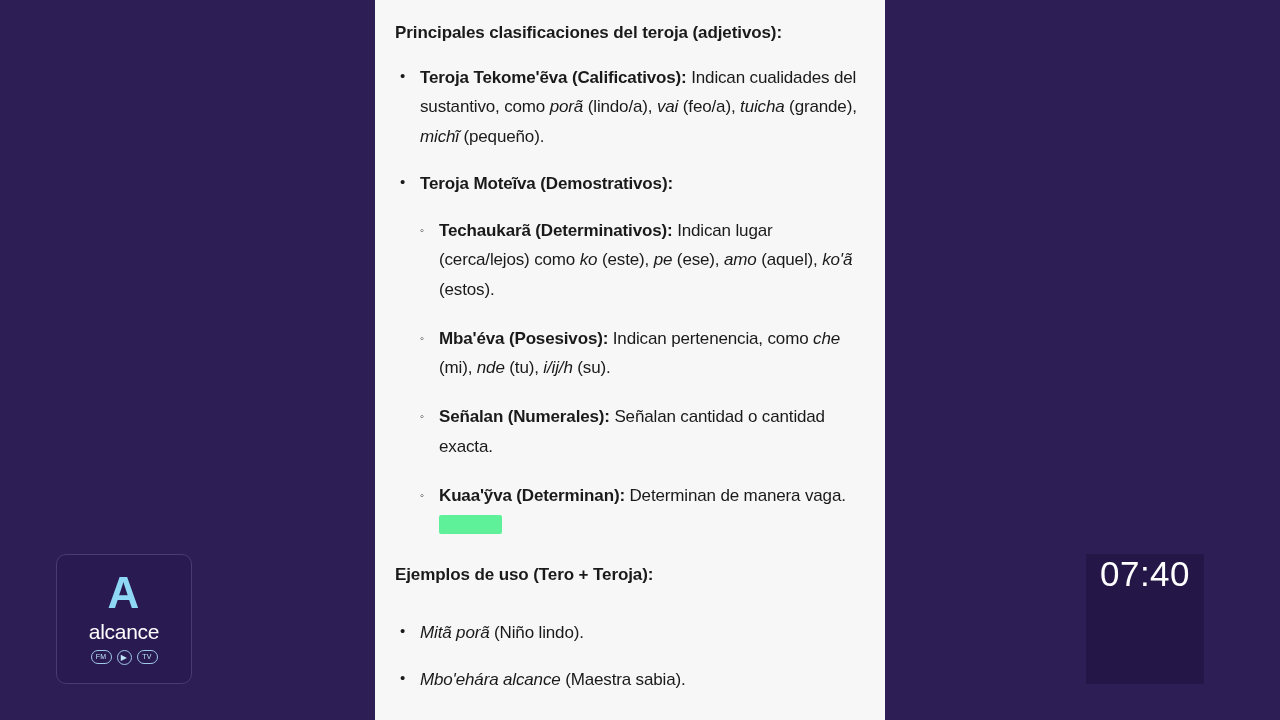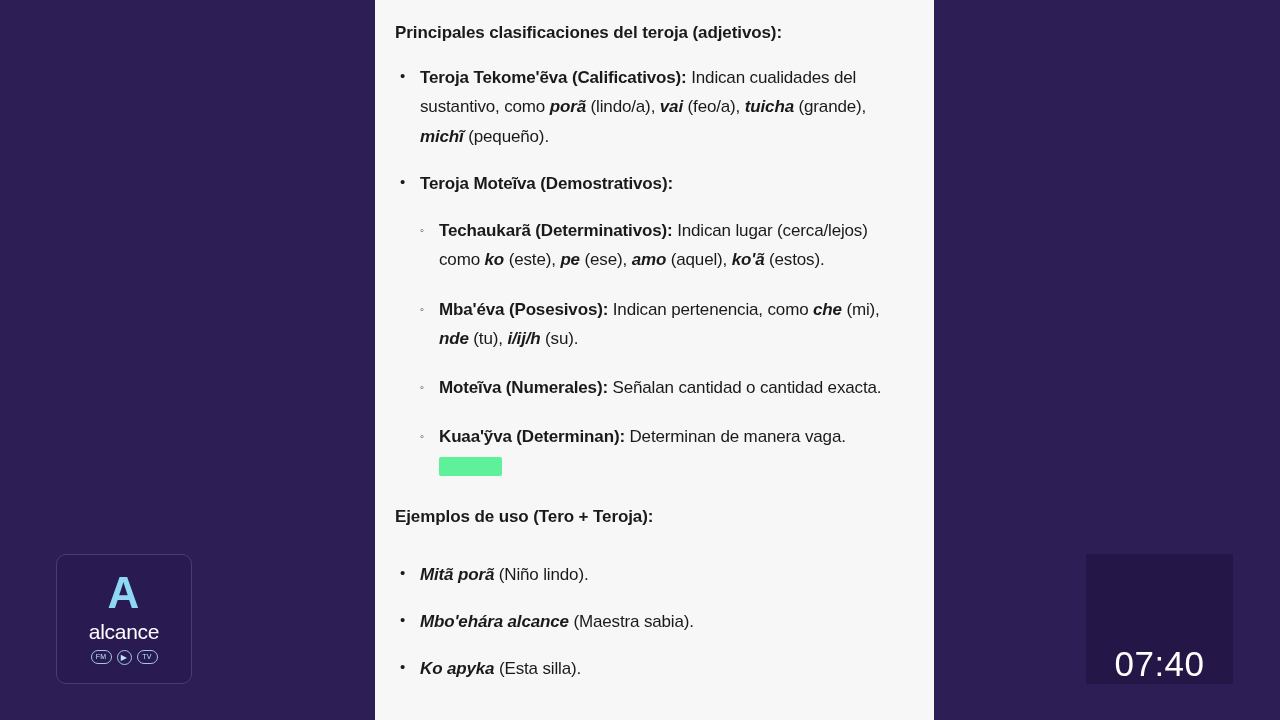--- a/index.html
+++ b/index.html
@@ -12,21 +12,21 @@
   }
   #stage {
     position: relative;
     width: 1280px; height: 720px;
     background: #2d1e55;
   }
   
   #doc {
     position: absolute;
     left: 375px; top: 0;
-    width: 559px; height: 720px;
+    width: 510px; height: 720px;
     background: #f7f7f7;
     overflow: hidden;
   }
   #doc-inner {
     padding: 18px 22px 0 20px;
     color: #1a1a1a;
   }
   .h-title {
     font-size: 17px;
     font-weight: bold;
@@ -57,21 +57,21 @@
     line-height: 1.72;
     letter-spacing: -0.15px;
   }
   .l2 > .bullet {
     position: absolute;
     left: 25px; top: 1px;
     font-size: 11px;
     line-height: 2.4;
   }
   b { font-weight: bold; }
-  i { font-style: italic; font-weight: bold; }
+  i { font-style: italic; }
   .hl {
     background: #5ff09a;
     border-radius: 2px;
     padding: 0 2px;
     color: transparent;
   }
   .h-sub {
     font-size: 17px;
     font-weight: bold;
     letter-spacing: -0.1px;
@@ -134,24 +134,24 @@
   }
   #logo .chip.round {
     width: 15px; height: 15px;
     border-radius: 50%;
     font-size: 8px;
   }
   
   #clock {
     position: absolute;
     left: 1086px; top: 554px;
-    width: 147px; height: 130px;
+    width: 118px; height: 130px;
     background: #241646;
     display: flex;
-    align-items: flex-end;
+    align-items: flex-start;
     justify-content: center;
   }
   #clock .time {
     color: #ffffff;
     font-size: 35px;
     letter-spacing: 0.5px;
   }
 </style>
 </head>
 <body>
@@ -180,21 +180,21 @@
           <b>Techaukarã (Determinativos):</b><span> Indican lugar (cerca/lejos) como <i>ko</i> (este), <i>pe</i> (ese), <i>amo</i> (aquel), <i>ko'ã</i> (estos).</span>
         </div>
 
         <div class="l2">
           <span class="bullet">◦</span>
           <b>Mba'éva (Posesivos):</b><span> Indican pertenencia, como <i>che</i> (mi), <i>nde</i> (tu), <i>i/ij/h</i> (su).</span>
         </div>
 
         <div class="l2">
           <span class="bullet">◦</span>
-          <b>Moteĩva (Numerales):</b><span> Señalan cantidad o cantidad exacta.</span>
+          <b>Señalan (Numerales):</b><span> Señalan cantidad o cantidad exacta.</span>
         </div>
 
         <div class="l2">
           <span class="bullet">◦</span>
           <b>Kuaa'ỹva (Determinan):</b><span> Determinan de manera vaga. <span class="hl">&nbsp;&nbsp;&nbsp;&nbsp;&nbsp;&nbsp;&nbsp;&nbsp;&nbsp;&nbsp;&nbsp;&nbsp;&nbsp;</span></span>
         </div>
 
       </div>
 
       <div class="h-sub">Ejemplos de uso (Tero + Teroja):</div>

